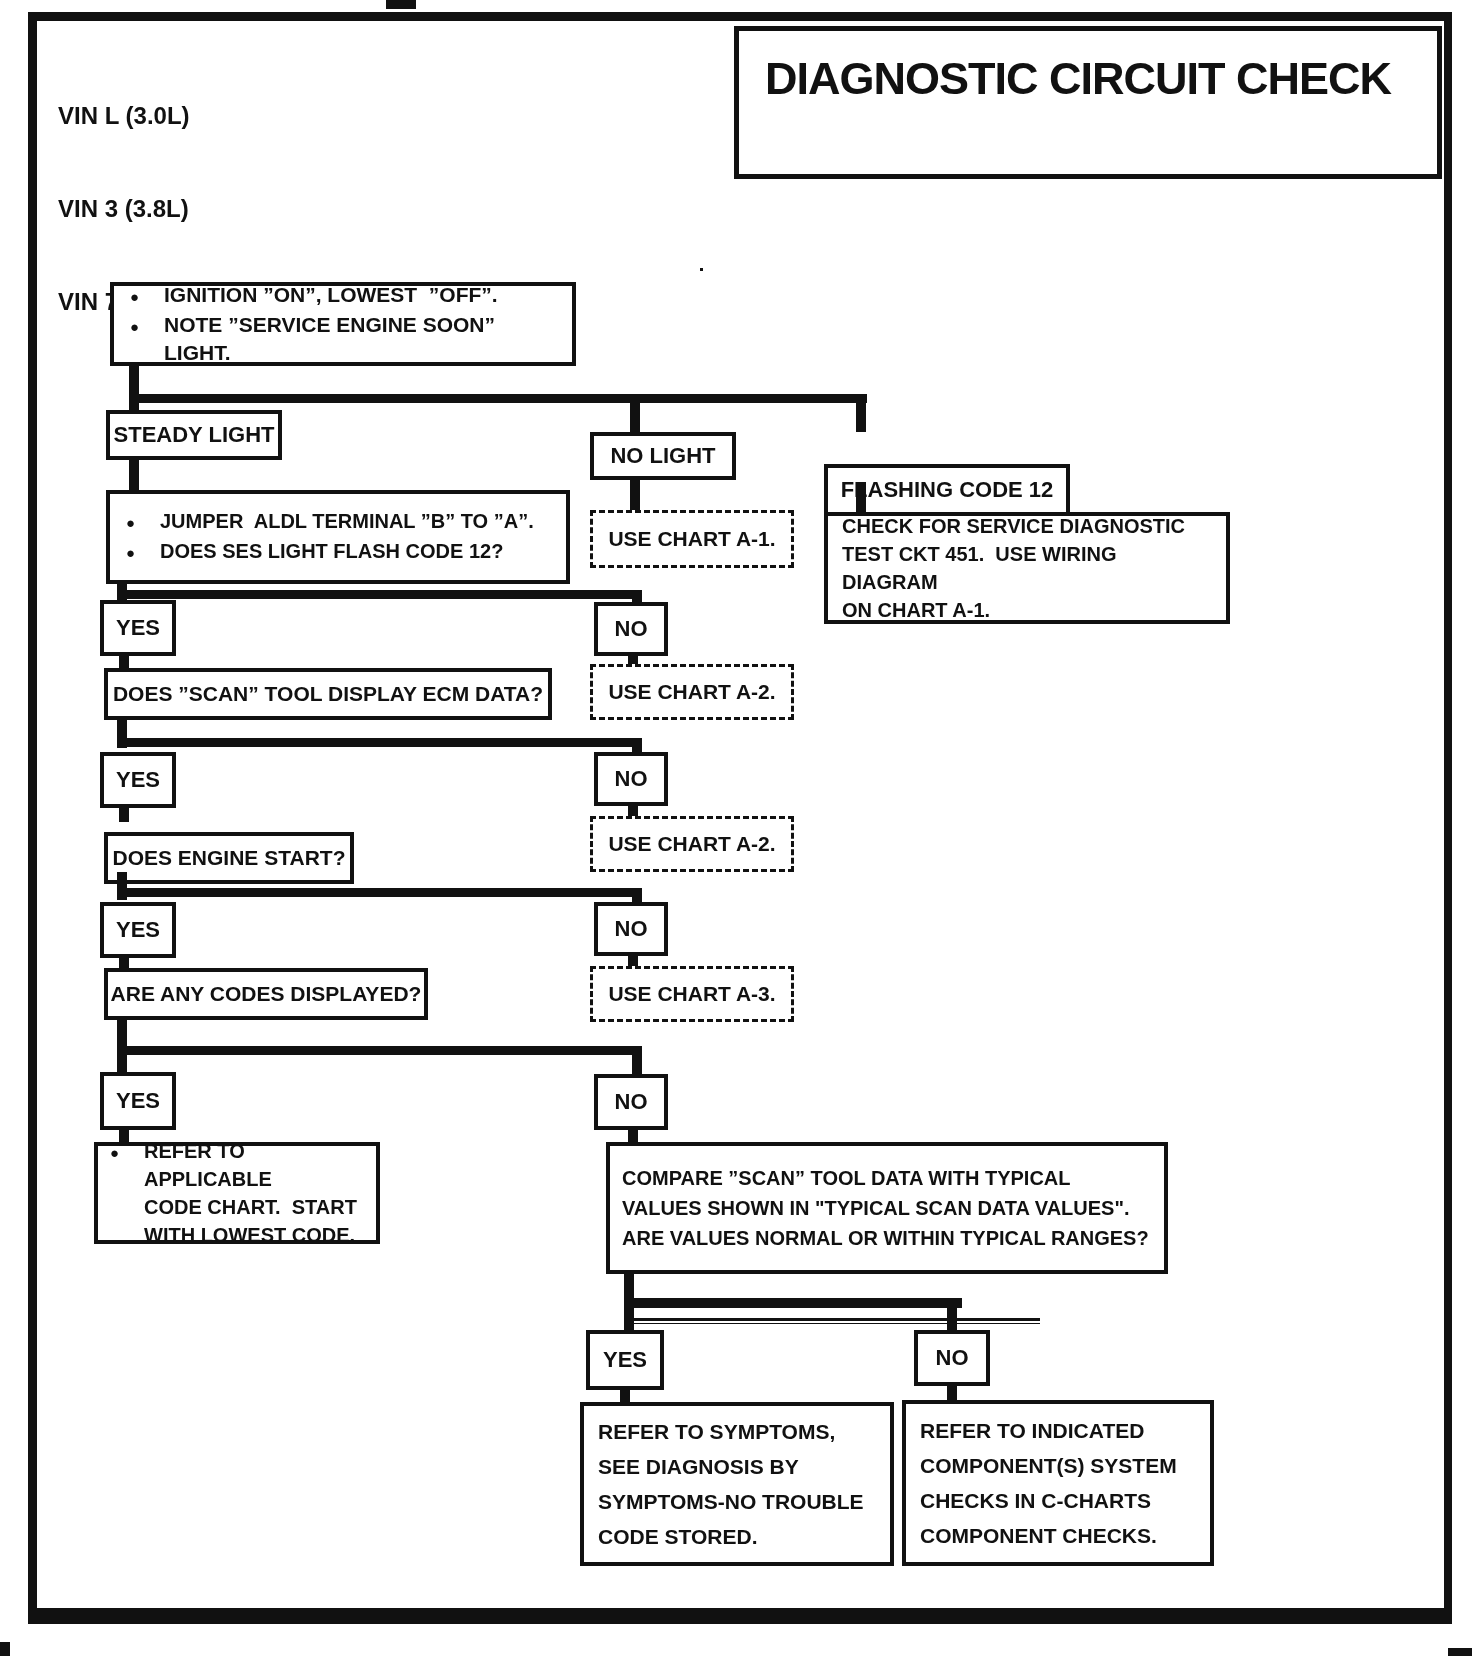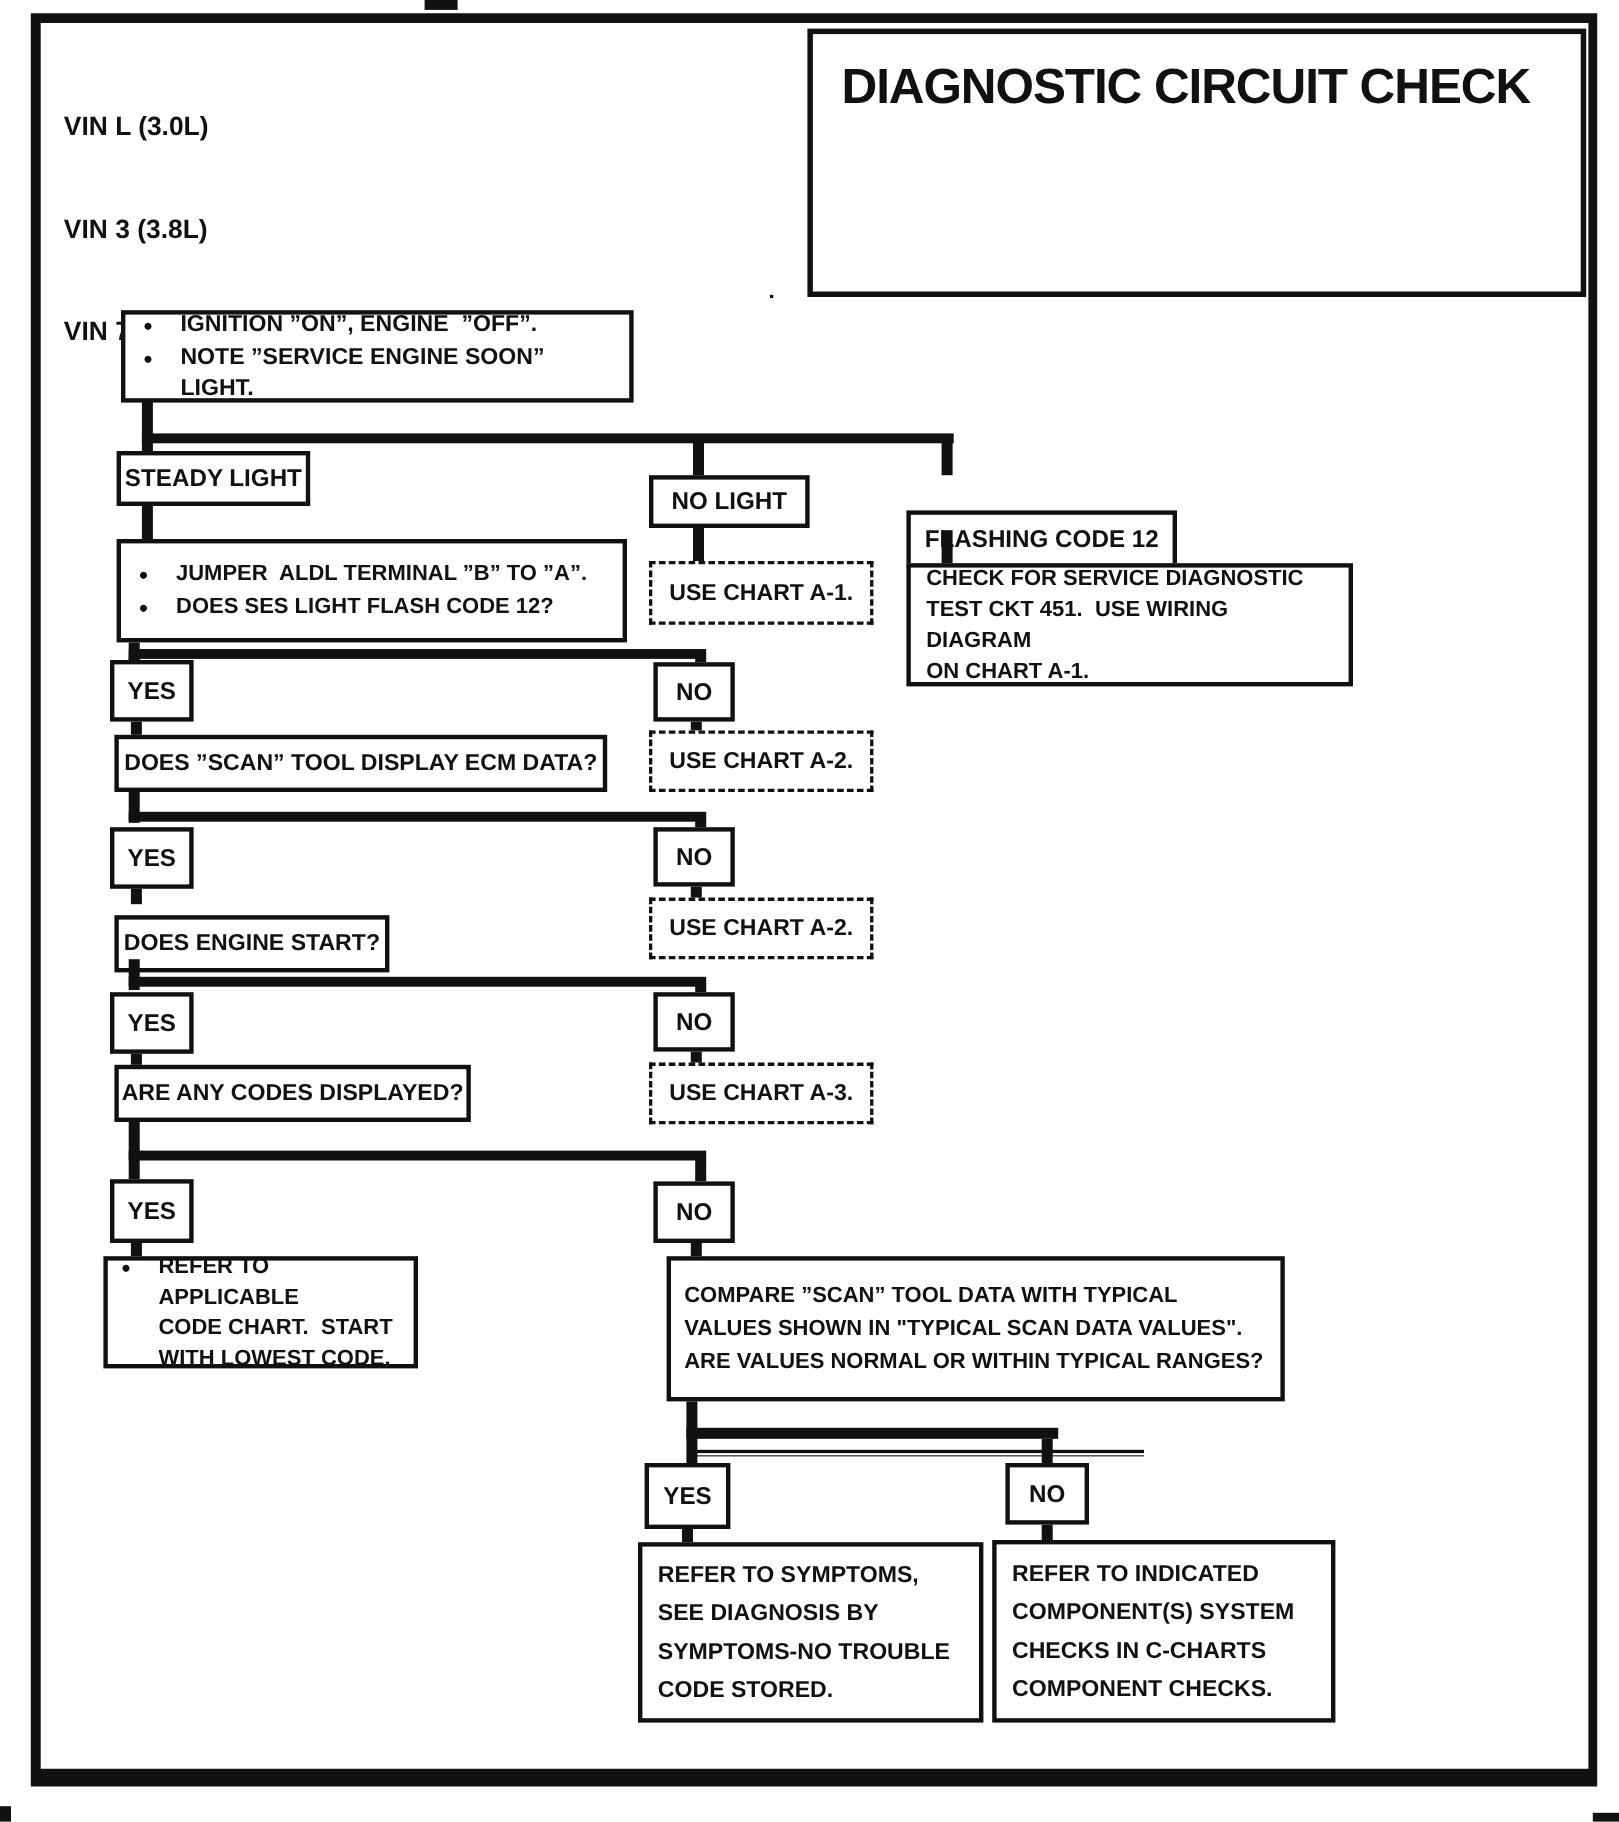--- a/index.html
+++ b/index.html
@@ -10,21 +10,21 @@
     font-family:"Liberation Sans", sans-serif;
     color:var(--ink); font-weight:700;
     overflow:hidden;
   }
   .abs { position:absolute; box-sizing:border-box; }
   .frame {
     left:28px; top:12px; width:1424px; height:1612px;
     border:solid var(--ink); border-width:9px 8px 16px 9px;
   }
   .titlebox {
-    left:734px; top:26px; width:708px; height:244px;
+    left:734px; top:26px; width:708px; height:153px;
     background:var(--paper); border:5px solid var(--ink);
   }
   .title { padding:22px 10px 0 26px; font-size:45px; letter-spacing:-1px; white-space:nowrap; }
   .vin { left:58px; top:38px; font-size:24px; line-height:31px; white-space:pre-wrap; }
   .node {
     background:var(--paper); border:4px solid var(--ink);
     font-size:21px; line-height:28px;
   }
   .dash { border:3px dashed var(--ink); }
   .ctr { display:flex; align-items:center; justify-content:center; text-align:center; }
@@ -54,21 +54,21 @@
   <div>VIN 3 (3.8L)</div>
   <div>VIN 7 (3.8L TURBO)</div>
 </div>
 <div class="abs titlebox">
   <div class="title">DIAGNOSTIC CIRCUIT CHECK</div>
 </div>
 
 <div class="abs node pad" style="left:110px;top:282px;width:466px;height:84px;">
   <div class="brow">
     <span class="bdot">●</span>
-    <span class="txt">IGNITION ”ON”, ENGINE  ”OFF”.</span>
+    <span class="txt">IGNITION ”ON”, LOWEST  ”OFF”.</span>
   </div>
   <div class="brow">
     <span class="bdot">●</span>
     <span class="txt">NOTE ”SERVICE ENGINE SOON” LIGHT.</span>
   </div>
 </div>
 
 <div class="cv" style="left:129px;top:364px;height:38px;"></div>
 <div class="ch" style="left:129px;top:394px;width:738px;"></div>
 <div class="cv" style="left:129px;top:402px;height:10px;"></div>

